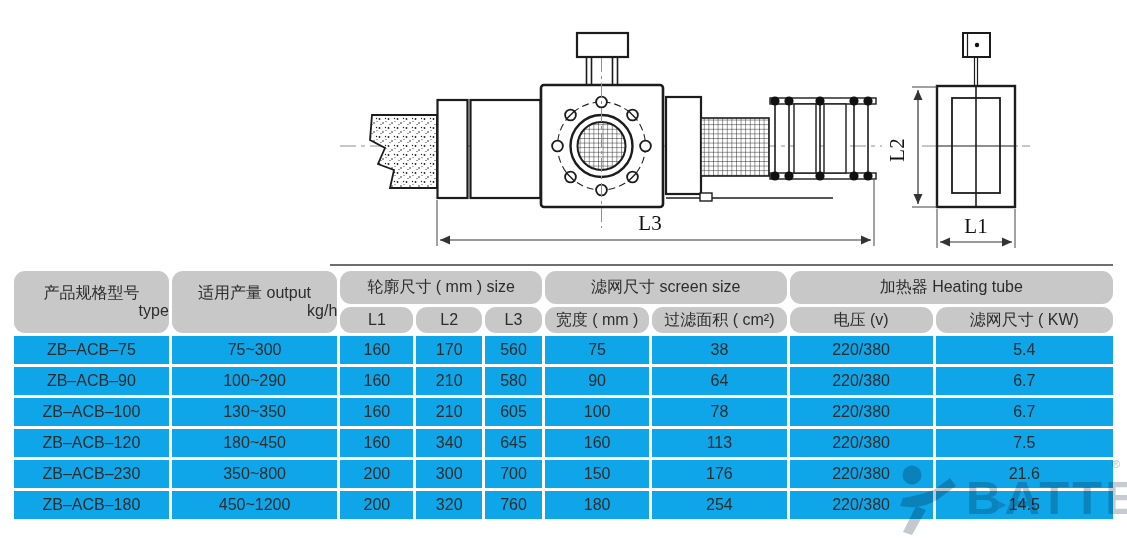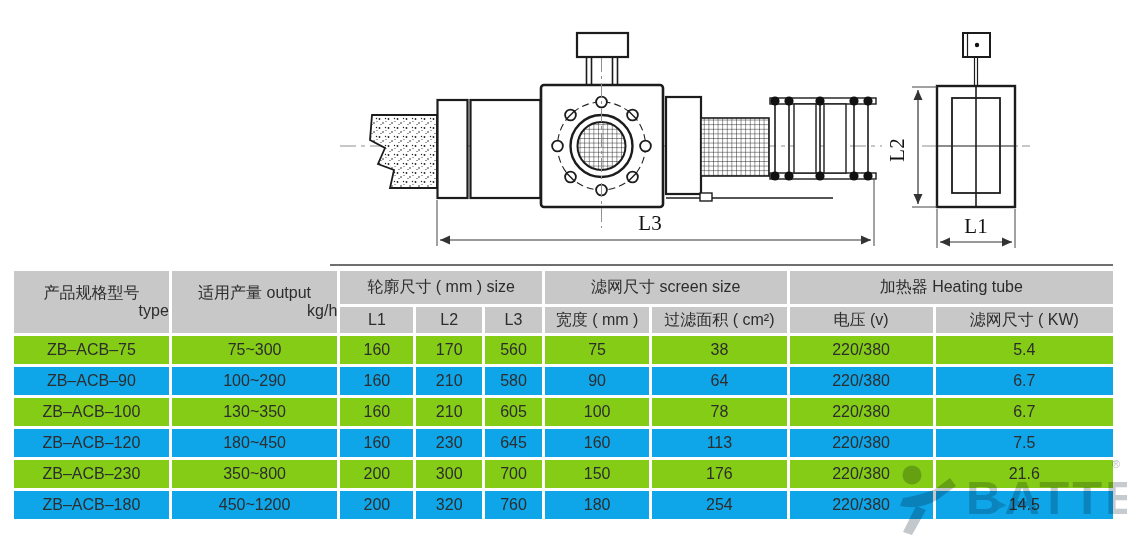--- a/index.html
+++ b/index.html
@@ -11,22 +11,22 @@
   #drawing{position:absolute;left:0;top:0;width:1127px;height:264px;}
   .dimlabel{font-family:"Liberation Serif",serif;font-size:21px;fill:#111;}
 
   
   .top-rule{position:absolute;left:330px;top:264px;width:783px;height:2px;background:#6f6f6f;}
 
   
   .table-wrap{position:absolute;left:11px;top:268px;width:1105px;}
   table.spec{width:100%;border-collapse:separate;border-spacing:3px;table-layout:fixed;}
   table.spec td{padding:0;text-align:center;vertical-align:middle;font-size:16px;line-height:1.15;}
-  .hd{background:#c8c8c8;}
-  .r-odd{background:#84cc16;margin-top:32px;}
+  .hd{background:#c8c8c8;border-radius:11px;}
+  .r-odd{background:#0ea5e9;margin-top:32px;}
   .r-even{background:#0ea5e9;}
   .hdr1{height:33px;}
   .hdr2{height:26px;}
   .drow{height:28px;}
   .two-line div{font-size:16px;}
   .sub{font-size:15px;text-align:right;}
 
   
   .watermark{position:absolute;left:890px;top:448px;width:240px;height:92px;
              mix-blend-mode:multiply;pointer-events:none;z-index:5;}
@@ -237,21 +237,21 @@
         <td class="r-odd">605</td>
         <td class="r-odd">100</td>
         <td class="r-odd">78</td>
         <td class="r-odd">220/380</td>
         <td class="r-odd">6.7</td>
       </tr>
       <tr class="drow">
         <td class="r-even">ZB–ACB–120</td>
         <td class="r-even">180~450</td>
         <td class="r-even">160</td>
-        <td class="r-even">230</td>
+        <td class="r-even">340</td>
         <td class="r-even">645</td>
         <td class="r-even">160</td>
         <td class="r-even">113</td>
         <td class="r-even">220/380</td>
         <td class="r-even">7.5</td>
       </tr>
       <tr class="drow">
         <td class="r-odd">ZB–ACB–230</td>
         <td class="r-odd">350~800</td>
         <td class="r-odd">200</td>

